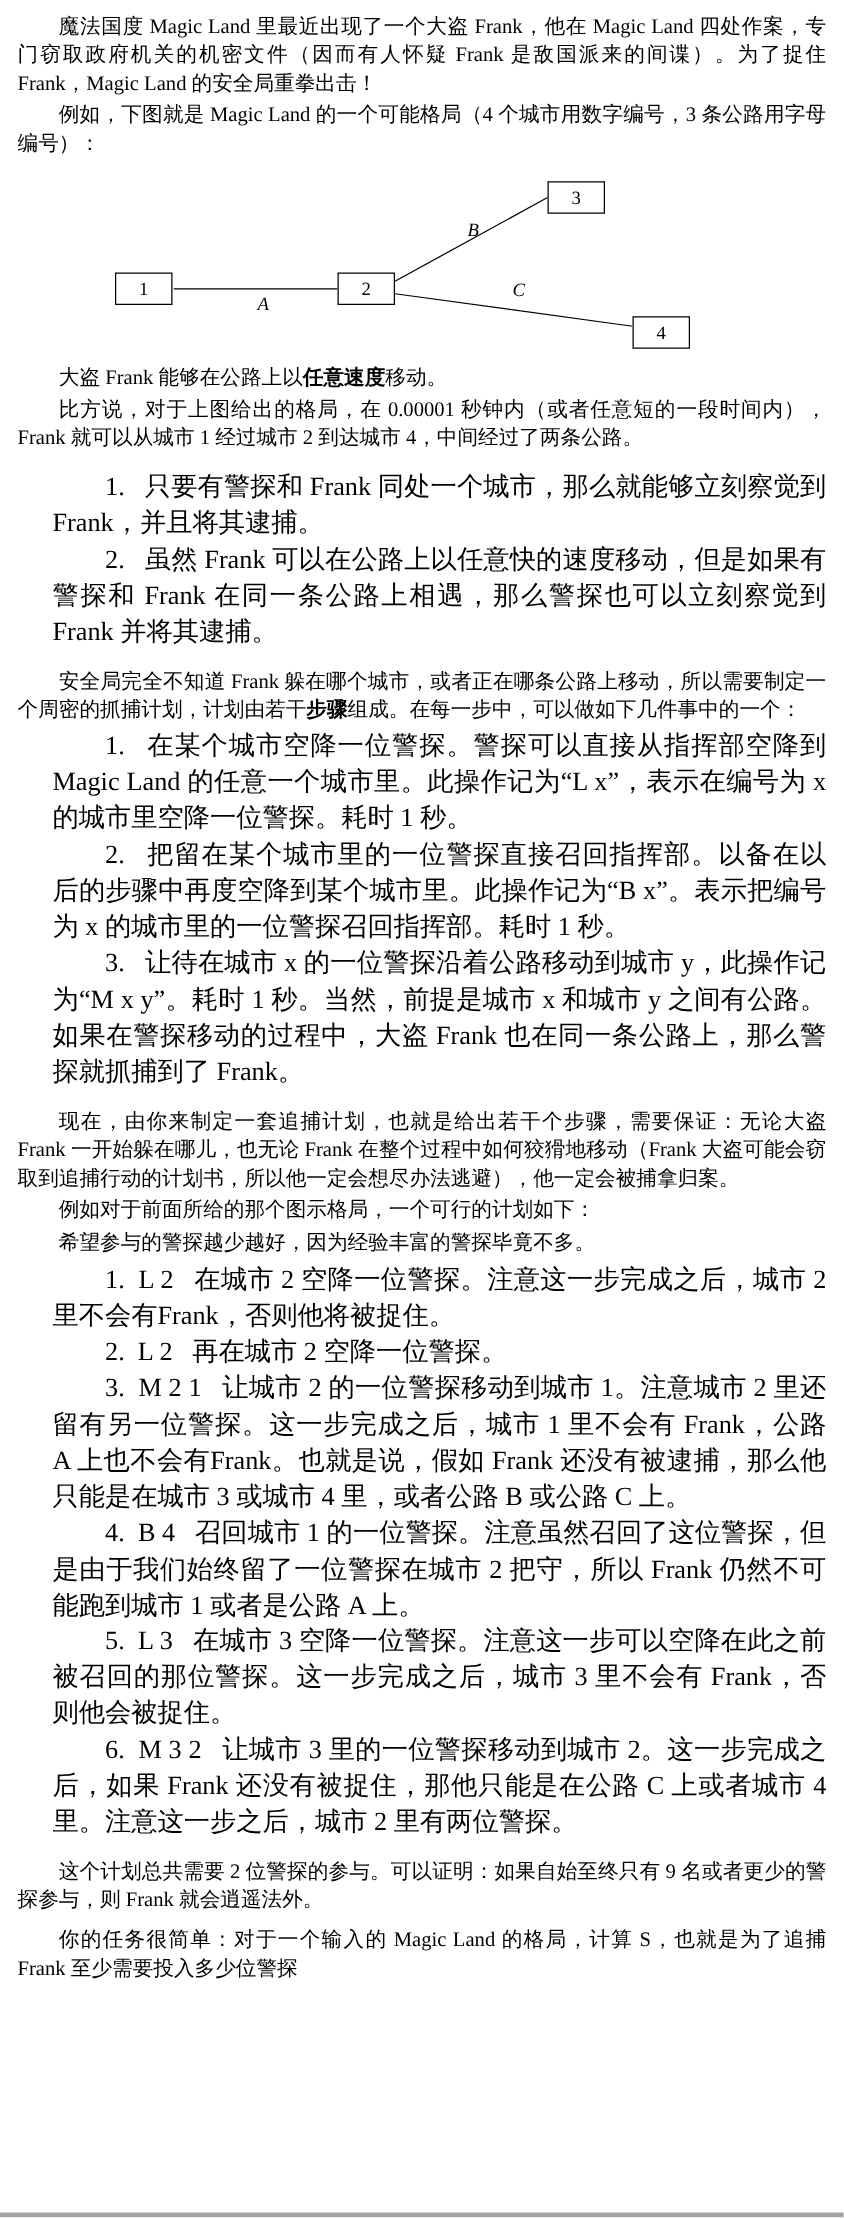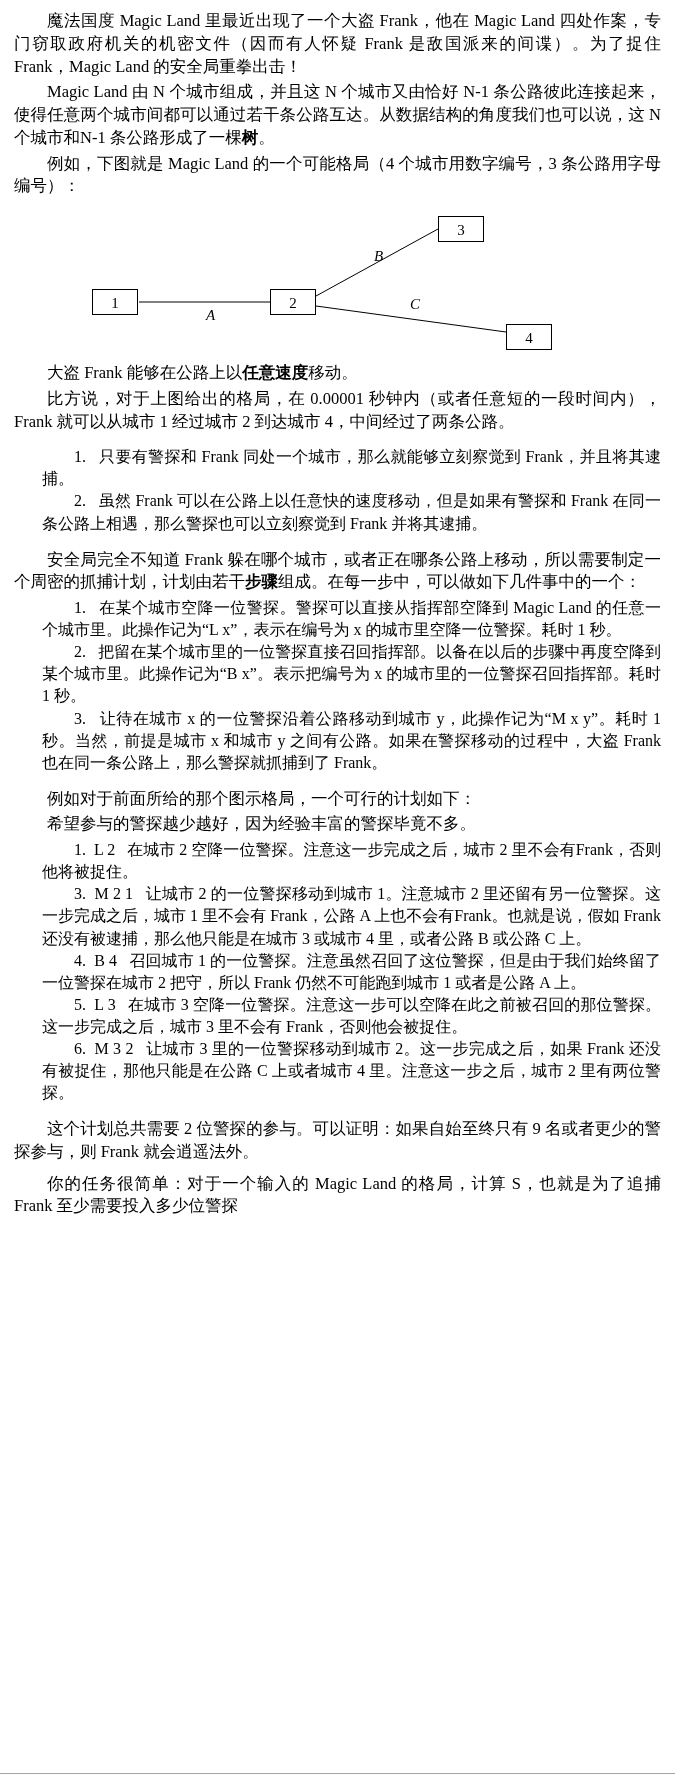--- a/index.html
+++ b/index.html
@@ -11,38 +11,38 @@
     width: 675px;
     font-family: "Liberation Serif", "DejaVu Serif", serif;
     color: #000000;
   }
   .page {
     position: relative;
     width: 675px;
     min-height: 1774px;
     box-sizing: border-box;
     padding: 10px 14px 12px 14px;
-    border-bottom: 1px solid #a3a3a3;
+    border-bottom: 4px solid #a3a3a3;
   }
   p {
     margin: 0 0 0.18em 0;
     font-size: 16.5px;
     line-height: 1.38;
     text-align: justify;
     text-justify: inter-ideograph;
     text-indent: 2em;
   }
   .gap { height: 10px; }
   .gap-sm { height: 6px; }
   .gap-lg { height: 14px; }
   b, .bold { font-weight: bold; }
 
   
   .item {
-    font-size: 16px;
+    font-size: 21px;
     line-height: 1.38;
     text-align: justify;
     text-justify: inter-ideograph;
     margin: 0 0 0 0;
     padding-left: 28px;
     text-indent: 2em;
   }
   .item .num {
     display: inline;
   }
@@ -77,21 +77,20 @@
   }
   .figure svg { position: absolute; left: 0; top: 0; }
 </style>
 </head>
 <body>
 
 <div class="page">
 
   <p>魔法国度 Magic Land 里最近出现了一个大盗 Frank，他在 Magic Land 四处作案，专门窃取政府机关的机密文件（因而有人怀疑 Frank 是敌国派来的间谍）。为了捉住 Frank，Magic Land 的安全局重拳出击！</p>
 
-  <p><span>Magic Land 由 N 个城市组成，并且这 N 个城市又由恰好 N-1 条公路彼此连接起来，使得任意两个城市间都可以通过若干条公路互达。从数据结构的角度我们也可以说，这 N 个城市和N-1 条公路形成了一棵</span><b>树</b><span>。</span></p>
 
   <p>例如，下图就是 Magic Land 的一个可能格局（4 个城市用数字编号，3 条公路用字母编号）：</p>
 
   <div class="figure">
     <svg width="647" height="150">
       <line x1="125" y1="290" x2="125" y2="290" stroke="#000"></line>
 
       <line x1="125" y1="98" x2="256" y2="98" stroke="#000" stroke-width="1"></line>
 
       <line x1="302" y1="92" x2="424" y2="25" stroke="#000" stroke-width="1"></line>
@@ -122,26 +121,28 @@
   <div class="gap-lg"></div>
 
   <p><span>安全局完全不知道 Frank 躲在哪个城市，或者正在哪条公路上移动，所以需要制定一个周密的抓捕计划，计划由若干</span><b>步骤</b><span>组成。在每一步中，可以做如下几件事中的一个：</span></p>
 
   <div class="item"><span class="num">1.</span>&nbsp;&nbsp;&nbsp;<span>在某个城市空降一位警探。警探可以直接从指挥部空降到 Magic Land 的任意一个城市里。此操作记为“L x”，表示在编号为 x 的城市里空降一位警探。耗时 1 秒。</span></div>
   <div class="item"><span class="num">2.</span>&nbsp;&nbsp;&nbsp;<span>把留在某个城市里的一位警探直接召回指挥部。以备在以后的步骤中再度空降到某个城市里。此操作记为“B x”。表示把编号为 x 的城市里的一位警探召回指挥部。耗时 1 秒。</span></div>
   <div class="item"><span class="num">3.</span>&nbsp;&nbsp;&nbsp;<span>让待在城市 x 的一位警探沿着公路移动到城市 y，此操作记为“M x y”。耗时 1 秒。当然，前提是城市 x 和城市 y 之间有公路。如果在警探移动的过程中，大盗 Frank 也在同一条公路上，那么警探就抓捕到了 Frank。</span></div>
 
   <div class="gap-lg"></div>
 
+  <p>现在，由你来制定一套追捕计划，也就是给出若干个步骤，需要保证：无论大盗 Frank 一开始躲在哪儿，也无论 Frank 在整个过程中如何狡猾地移动（Frank 大盗可能会窃取到追捕行动的计划书，所以他一定会想尽办法逃避），他一定会被捕拿归案。</p>
 
   <p>例如对于前面所给的那个图示格局，一个可行的计划如下：</p>
 
   <p>希望参与的警探越少越好，因为经验丰富的警探毕竟不多。</p>
 
   <div class="item item-plan"><span class="num">1.</span>&nbsp;&nbsp;<span>L 2</span>&nbsp;&nbsp;&nbsp;<span>在城市 2 空降一位警探。注意这一步完成之后，城市 2 里不会有Frank，否则他将被捉住。</span></div>
+  <div class="item item-plan"><span class="num">2.</span>&nbsp;&nbsp;<span>L 2</span>&nbsp;&nbsp;&nbsp;<span>再在城市 2 空降一位警探。</span></div>
   <div class="item item-plan"><span class="num">3.</span>&nbsp;&nbsp;<span>M 2 1</span>&nbsp;&nbsp;&nbsp;<span>让城市 2 的一位警探移动到城市 1。注意城市 2 里还留有另一位警探。这一步完成之后，城市 1 里不会有 Frank，公路 A 上也不会有Frank。也就是说，假如 Frank 还没有被逮捕，那么他只能是在城市 3 或城市 4 里，或者公路 B 或公路 C 上。</span></div>
   <div class="item item-plan"><span class="num">4.</span>&nbsp;&nbsp;<span>B 4</span>&nbsp;&nbsp;&nbsp;<span>召回城市 1 的一位警探。注意虽然召回了这位警探，但是由于我们始终留了一位警探在城市 2 把守，所以 Frank 仍然不可能跑到城市 1 或者是公路 A 上。</span></div>
   <div class="item item-plan"><span class="num">5.</span>&nbsp;&nbsp;<span>L 3</span>&nbsp;&nbsp;&nbsp;<span>在城市 3 空降一位警探。注意这一步可以空降在此之前被召回的那位警探。这一步完成之后，城市 3 里不会有 Frank，否则他会被捉住。</span></div>
   <div class="item item-plan"><span class="num">6.</span>&nbsp;&nbsp;<span>M 3 2</span>&nbsp;&nbsp;&nbsp;<span>让城市 3 里的一位警探移动到城市 2。这一步完成之后，如果 Frank 还没有被捉住，那他只能是在公路 C 上或者城市 4 里。注意这一步之后，城市 2 里有两位警探。</span></div>
 
   <div class="gap-lg"></div>
 
   <p>这个计划总共需要 2 位警探的参与。可以证明：如果自始至终只有 9 名或者更少的警探参与，则 Frank 就会逍遥法外。</p>
 
   <div class="gap-sm"></div>

